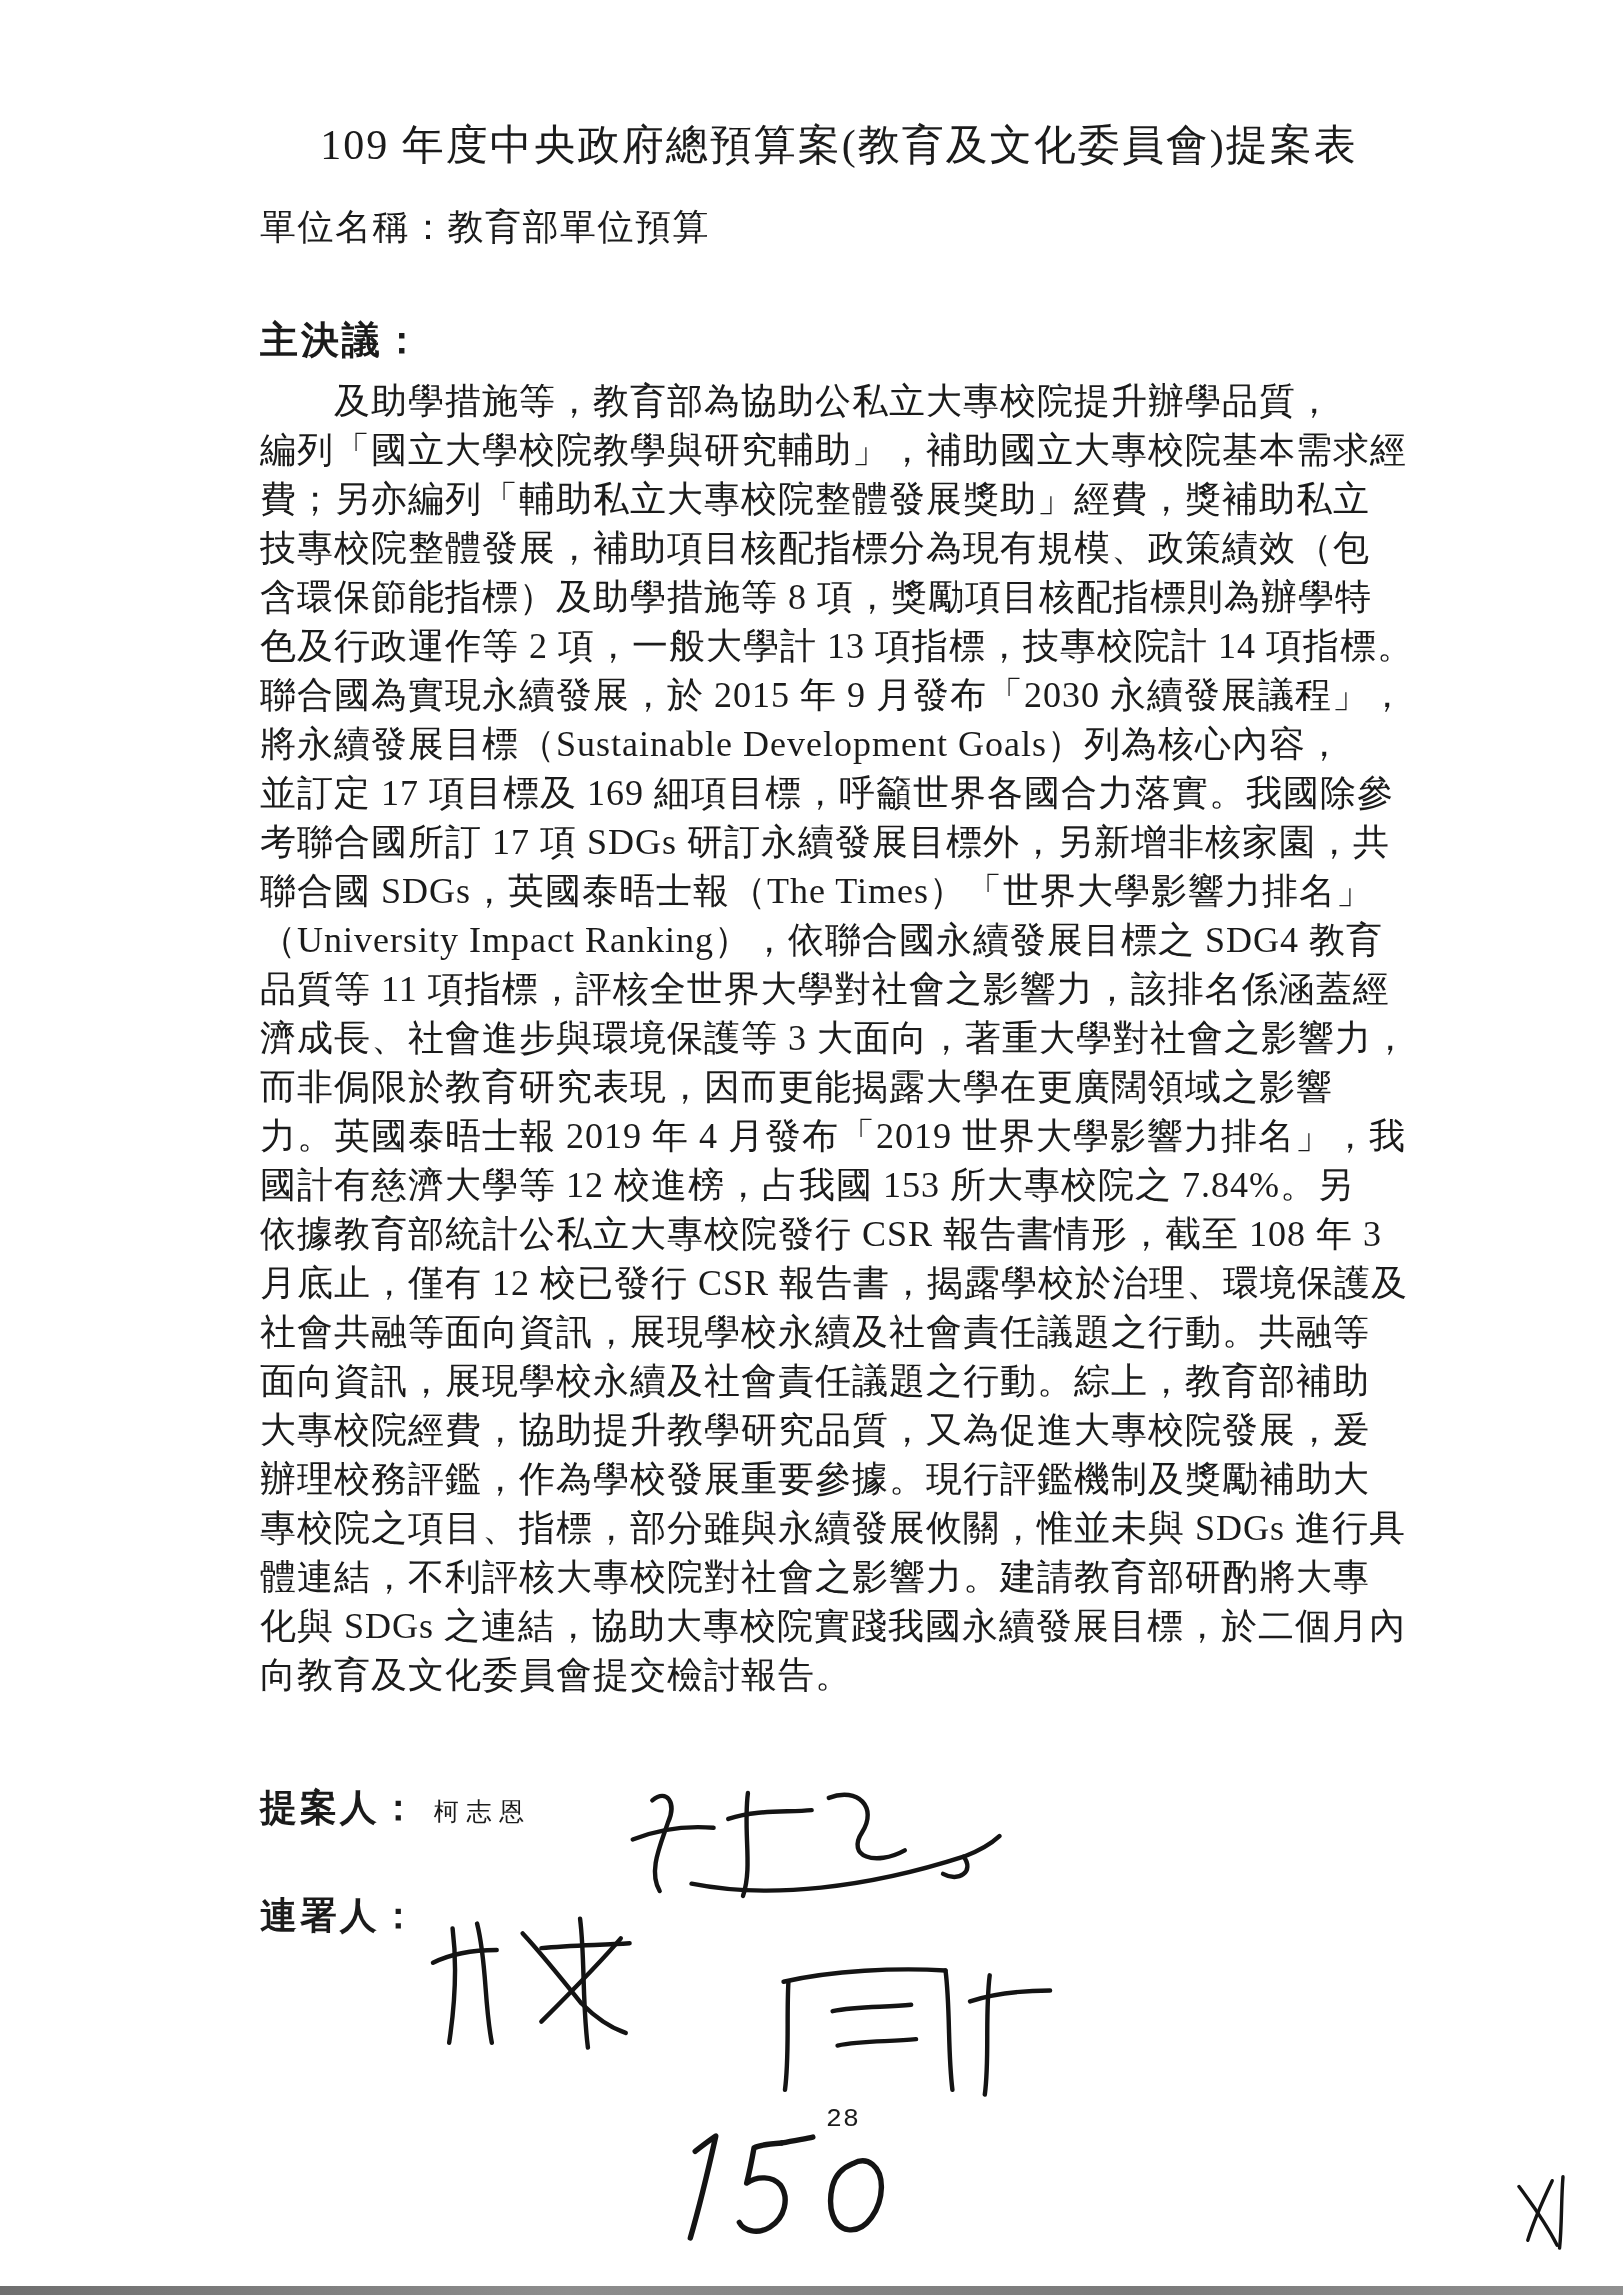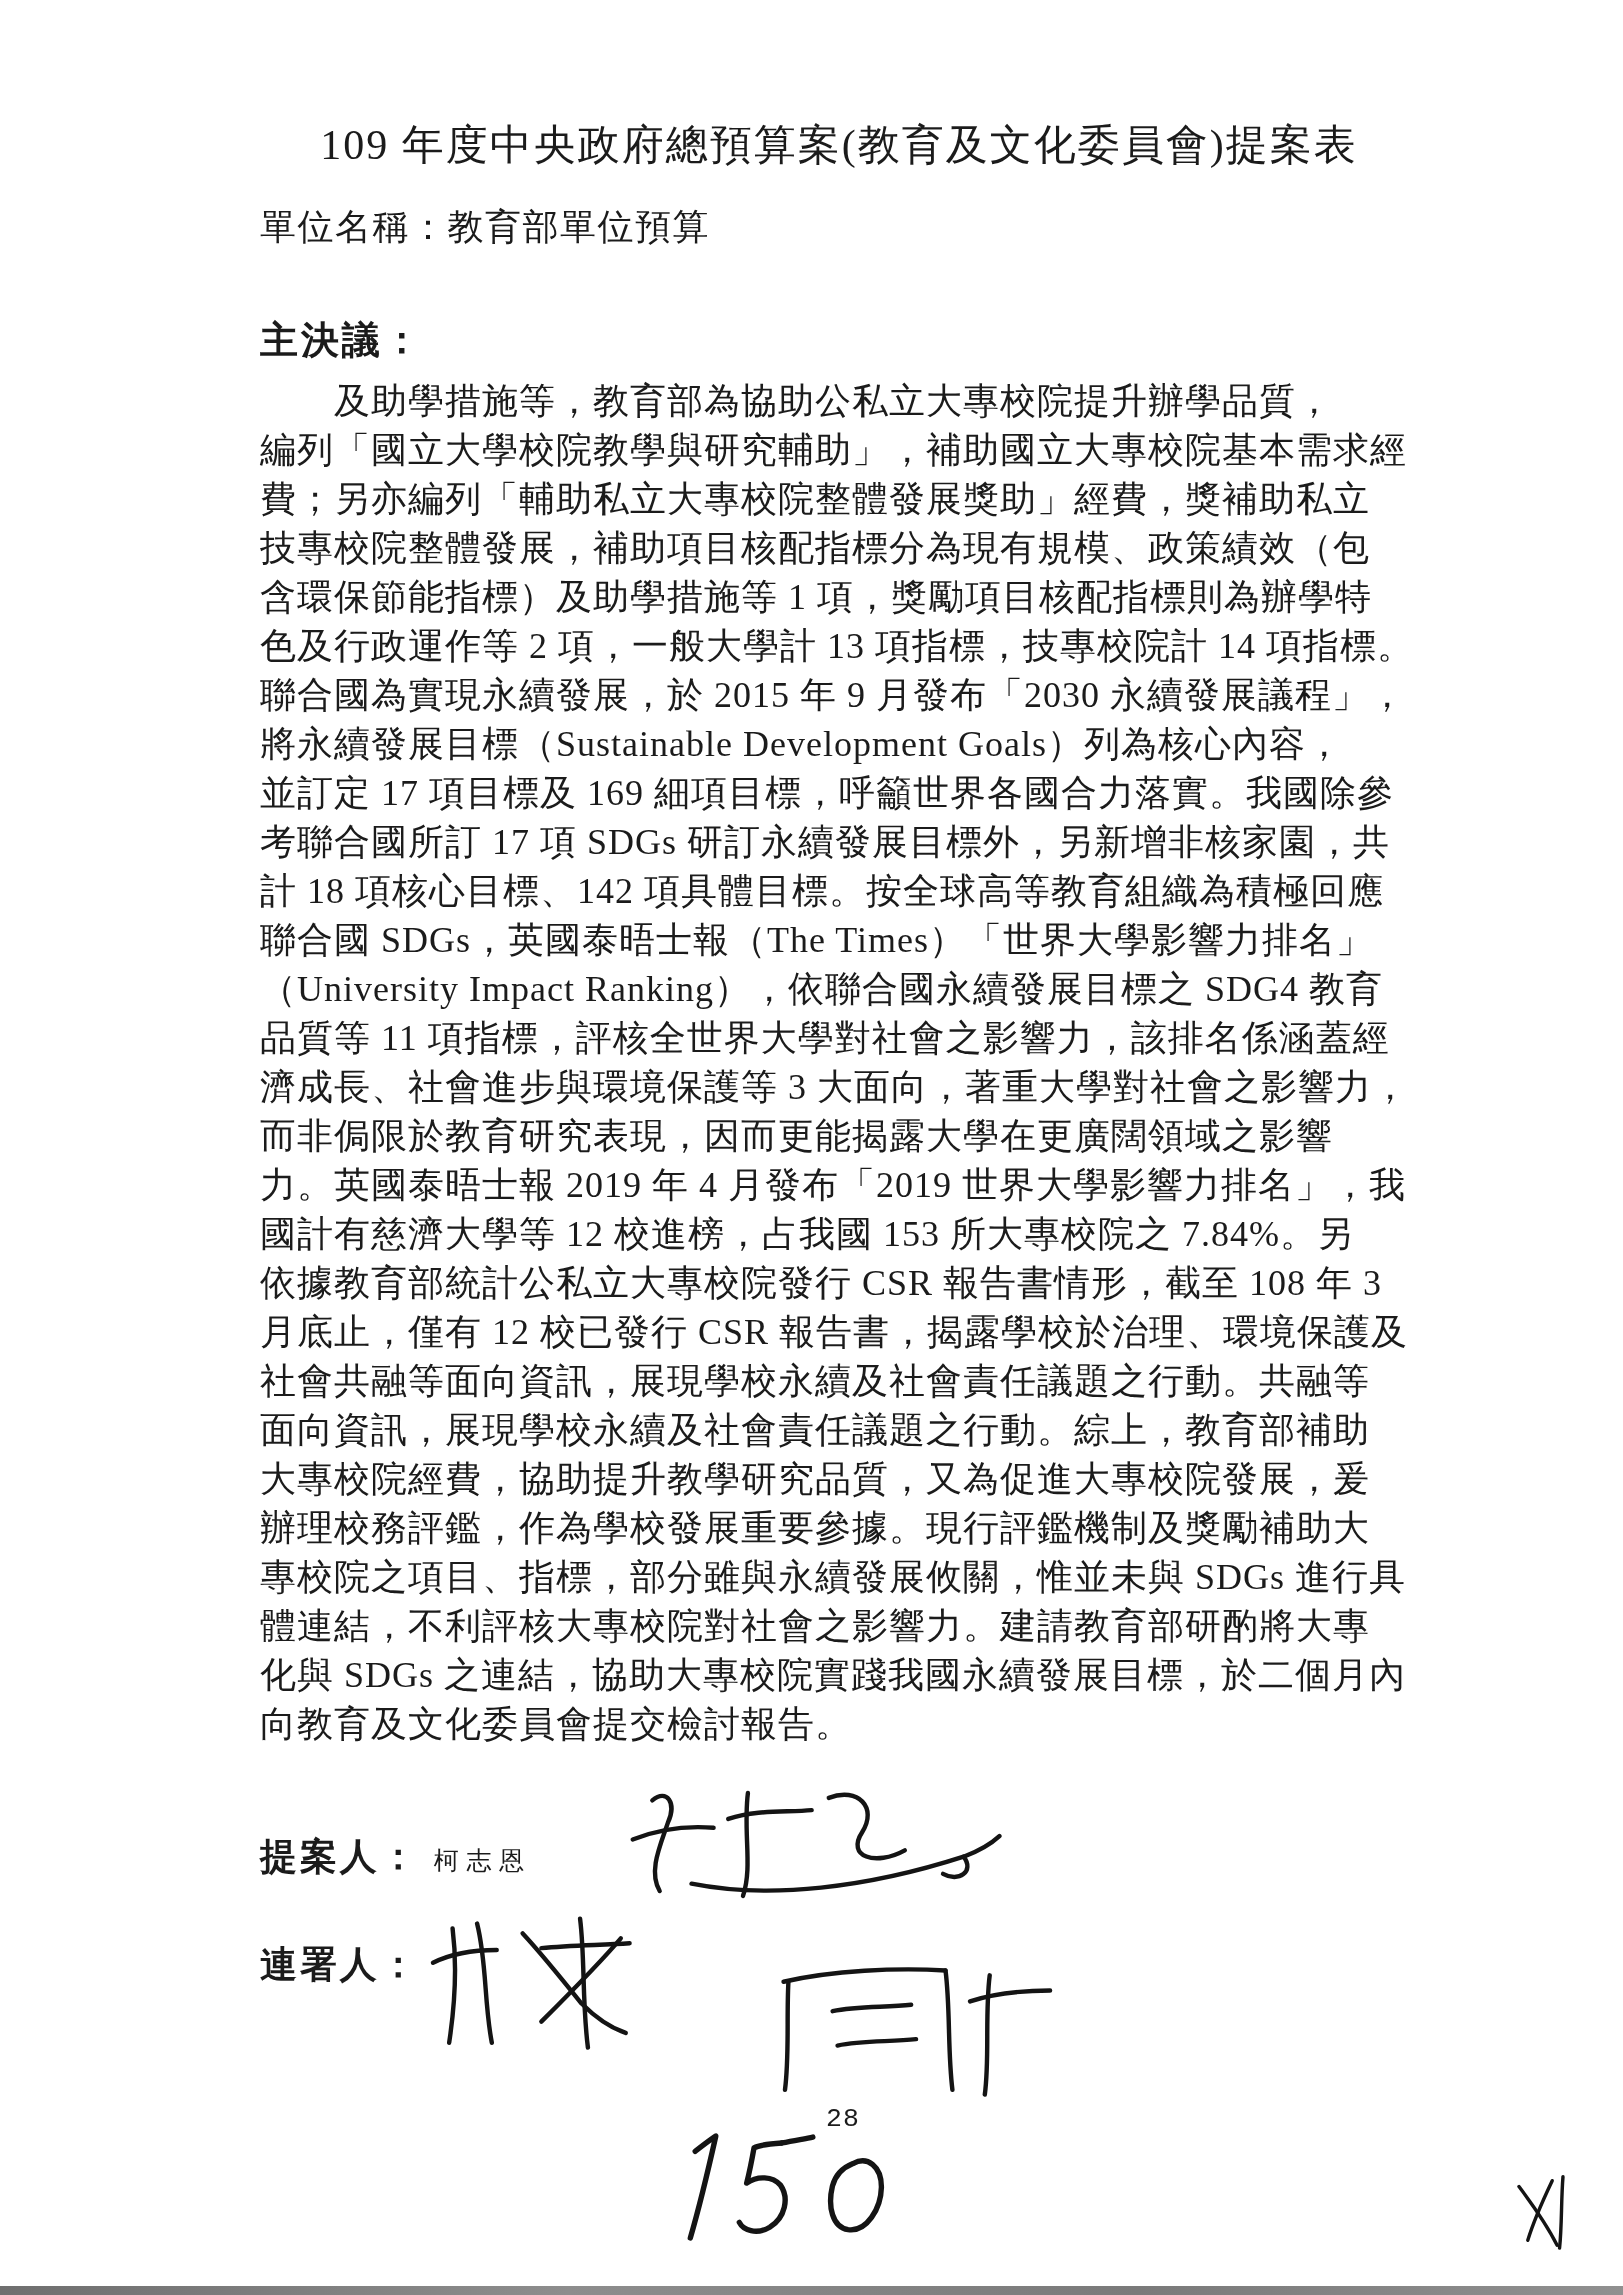--- a/index.html
+++ b/index.html
@@ -57,27 +57,26 @@
 
   <div class="content">
     <div class="title">109 年度中央政府總預算案(教育及文化委員會)提案表</div>
     <div class="unit">單位名稱：教育部單位預算</div>
     <div class="heading">主決議：</div>
     <div class="body">
         <div class="bodyline">　　及助學措施等，教育部為協助公私立大專校院提升辦學品質，</div>
         <div class="bodyline">編列「國立大學校院教學與研究輔助」，補助國立大專校院基本需求經</div>
         <div class="bodyline">費；另亦編列「輔助私立大專校院整體發展獎助」經費，獎補助私立</div>
         <div class="bodyline">技專校院整體發展，補助項目核配指標分為現有規模、政策績效（包</div>
-        <div class="bodyline">含環保節能指標）及助學措施等 1 項，獎勵項目核配指標則為辦學特</div>
+        <div class="bodyline">含環保節能指標）及助學措施等 8 項，獎勵項目核配指標則為辦學特</div>
         <div class="bodyline">色及行政運作等 2 項，一般大學計 13 項指標，技專校院計 14 項指標。</div>
         <div class="bodyline">聯合國為實現永續發展，於 2015 年 9 月發布「2030 永續發展議程」，</div>
         <div class="bodyline">將永續發展目標（Sustainable Development Goals）列為核心內容，</div>
         <div class="bodyline">並訂定 17 項目標及 169 細項目標，呼籲世界各國合力落實。我國除參</div>
         <div class="bodyline">考聯合國所訂 17 項 SDGs 研訂永續發展目標外，另新增非核家園，共</div>
-        <div class="bodyline">計 18 項核心目標、142 項具體目標。按全球高等教育組織為積極回應</div>
         <div class="bodyline">聯合國 SDGs，英國泰晤士報（The Times）「世界大學影響力排名」</div>
         <div class="bodyline">（University Impact Ranking），依聯合國永續發展目標之 SDG4 教育</div>
         <div class="bodyline">品質等 11 項指標，評核全世界大學對社會之影響力，該排名係涵蓋經</div>
         <div class="bodyline">濟成長、社會進步與環境保護等 3 大面向，著重大學對社會之影響力，</div>
         <div class="bodyline">而非侷限於教育研究表現，因而更能揭露大學在更廣闊領域之影響</div>
         <div class="bodyline">力。英國泰晤士報 2019 年 4 月發布「2019 世界大學影響力排名」，我</div>
         <div class="bodyline">國計有慈濟大學等 12 校進榜，占我國 153 所大專校院之 7.84%。另</div>
         <div class="bodyline">依據教育部統計公私立大專校院發行 CSR 報告書情形，截至 108 年 3</div>
         <div class="bodyline">月底止，僅有 12 校已發行 CSR 報告書，揭露學校於治理、環境保護及</div>
         <div class="bodyline">社會共融等面向資訊，展現學校永續及社會責任議題之行動。共融等</div>

